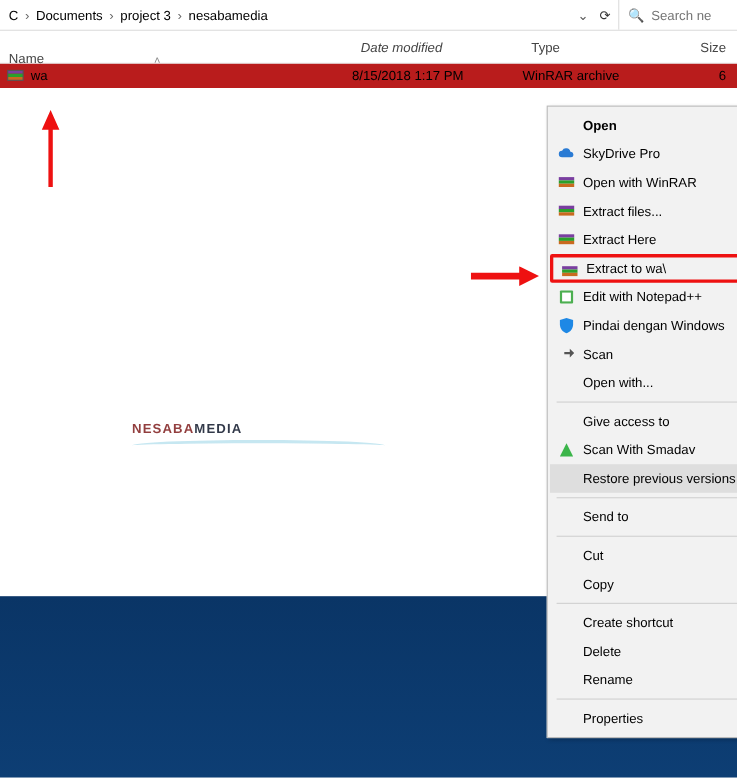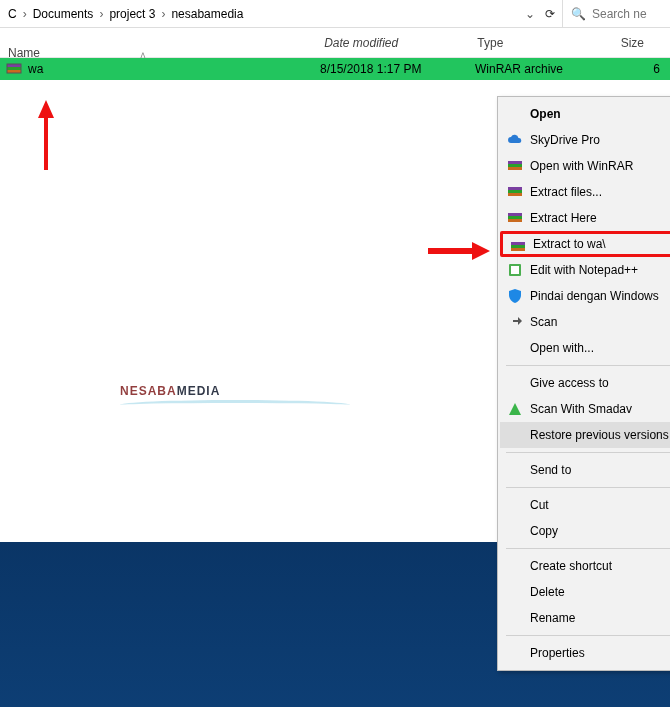--- a/index.html
+++ b/index.html
@@ -16,27 +16,27 @@
   .search-box { border-left: 1px solid #ddd; height: 100%; display: flex; align-items: center; padding: 0 8px; min-width: 100px; }
   .search-ic { color: #777; margin-right: 6px; }
   .search-input { border: none; outline: none; width: 70px; color: #0f766e; }
 
   
   .cols { display: flex; align-items: center; height: 30px; border-bottom: 1px solid #e5e5e5; color: #444; }
   .col { padding-left: 8px; position: relative; }
   .col.name { width: 320px; margin-top: 20px; }
   .col.date { width: 155px; font-style: italic; }
   .col.type { width: 145px; }
-  .col.size { flex: 1; text-align: right; padding-right: 26px; }
+  .col.size { flex: 1; text-align: right; padding-right: 10px; }
   .sort-caret { position: absolute; left: 140px; top: 4px; color: #888; font-size: 10px; }
 
   
   .files { position: relative; height: 460px; }
   .row { display: flex; align-items: center; height: 22px; }
-  .row.sel { background: #22c55e; }
+  .row.sel { background: #b91c1c; }
   .file-ic { width: 16px; height: 16px; margin: 0 6px 0 6px; display: inline-block; }
   .cell.name { width: 320px; display: flex; align-items: center; }
   .cell.date { width: 155px; }
   .cell.type { width: 145px; }
   .cell.size { flex: 1; text-align: right; padding-right: 10px; }
 
   
   .status { position: absolute; left: 0; right: 0; top: 548px; height: 24px; background: #eee; border-top: 1px solid #e2e2e2; display: flex; align-items: center; padding-left: 6px; color: #333; }
   .band { position: absolute; left: 0; right: 0; top: 542px; height: 165px; background: linear-gradient(180deg,#0a3566,#0d3e74); }
 

